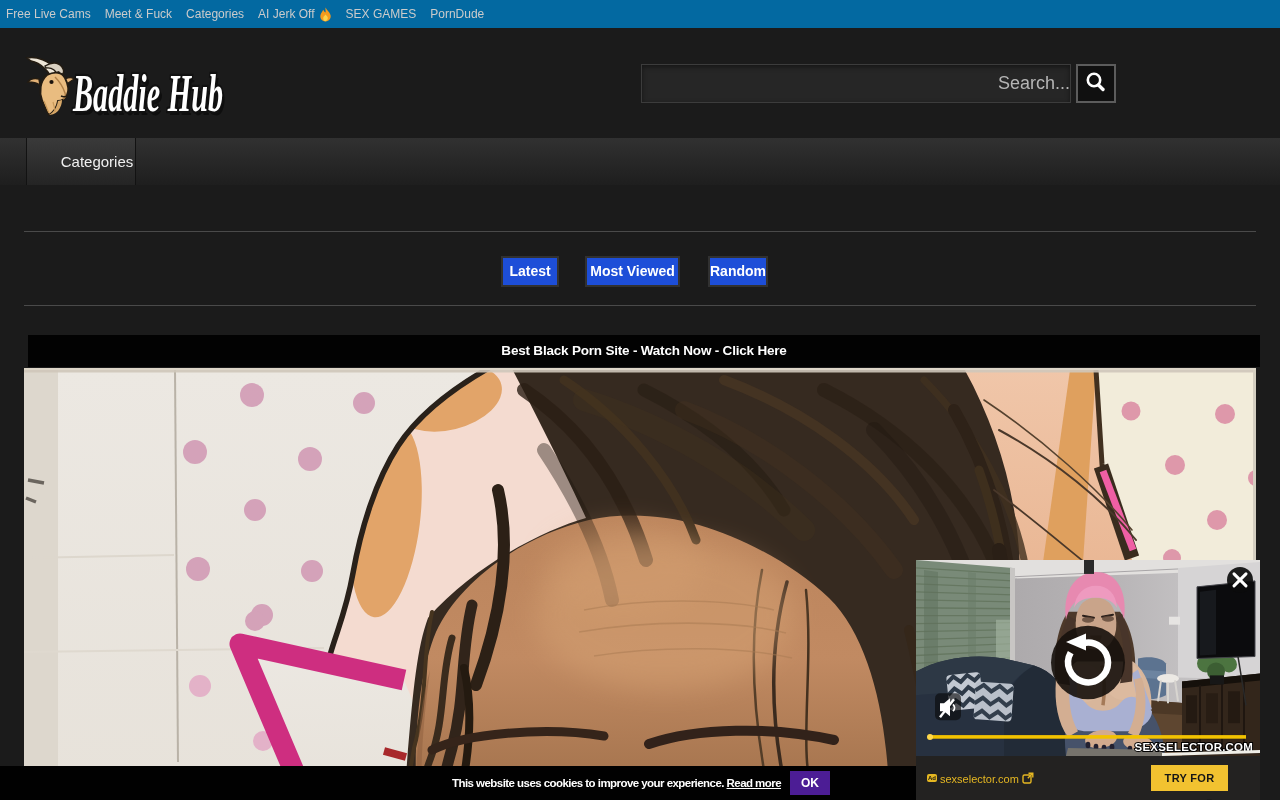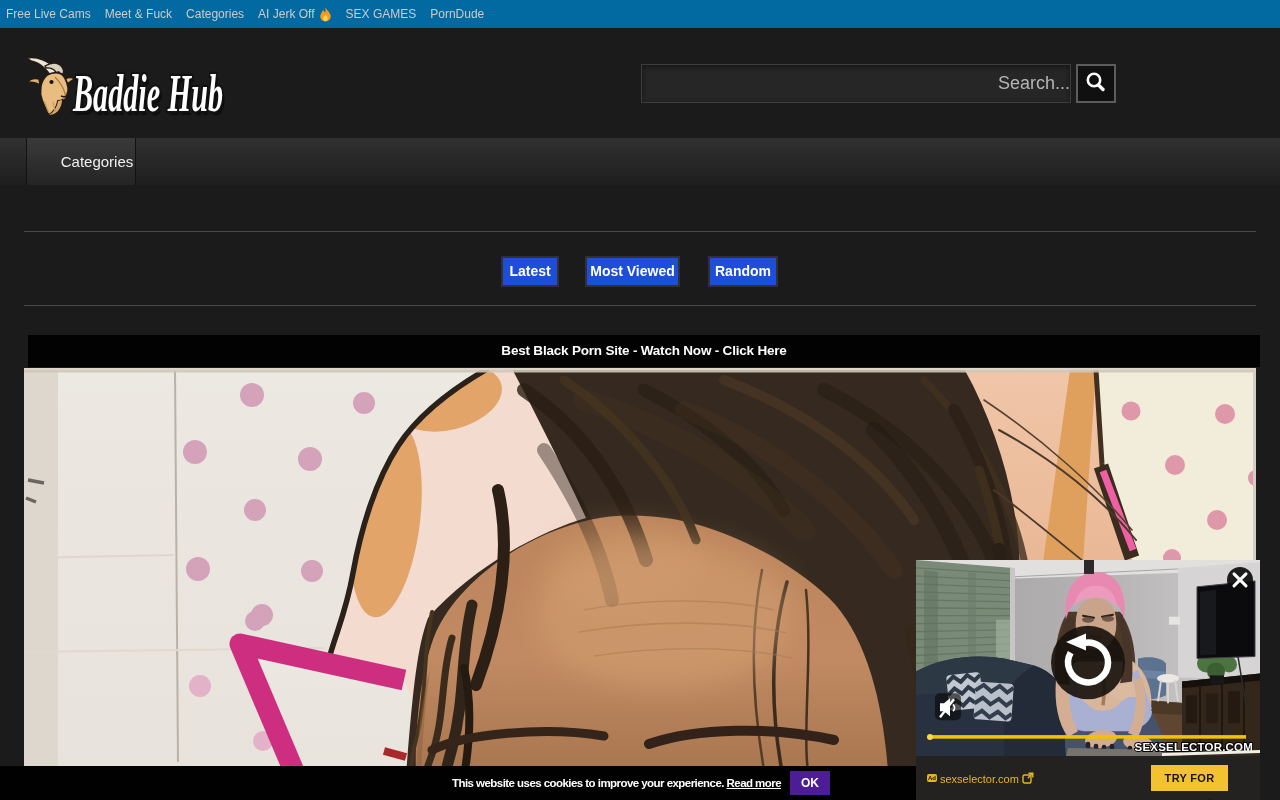--- a/index.html
+++ b/index.html
@@ -67,21 +67,21 @@
         </svg></div>
   </div>
 </div>
 <div class="navbar">
     <div class="catbtn">Categories</div>
   </div>
 <div class="hr1" style="top:231px"></div>
 <div class="tabs">
     <span style="left:501px;width:58px">Latest</span>
     <span style="left:585px;width:95px">Most Viewed</span>
-    <span style="left:708px;width:70px">Random</span>
+    <span style="left:708px;width:60px">Random</span>
   </div>
 <div class="hr1" style="top:305px"></div>
 <div class="banner">Best Black Porn Site - Watch Now - Click Here</div>
 <div class="photo">
 <svg width="1232" height="430" viewBox="0 0 1232 430">
 <defs>
 <linearGradient id="skin" x1="0" y1="0" x2="0" y2="1">
   <stop offset="0" stop-color="#bb845c"></stop>
           <stop offset=".5" stop-color="#c18a62"></stop>
           <stop offset="1" stop-color="#a1714b"></stop>

